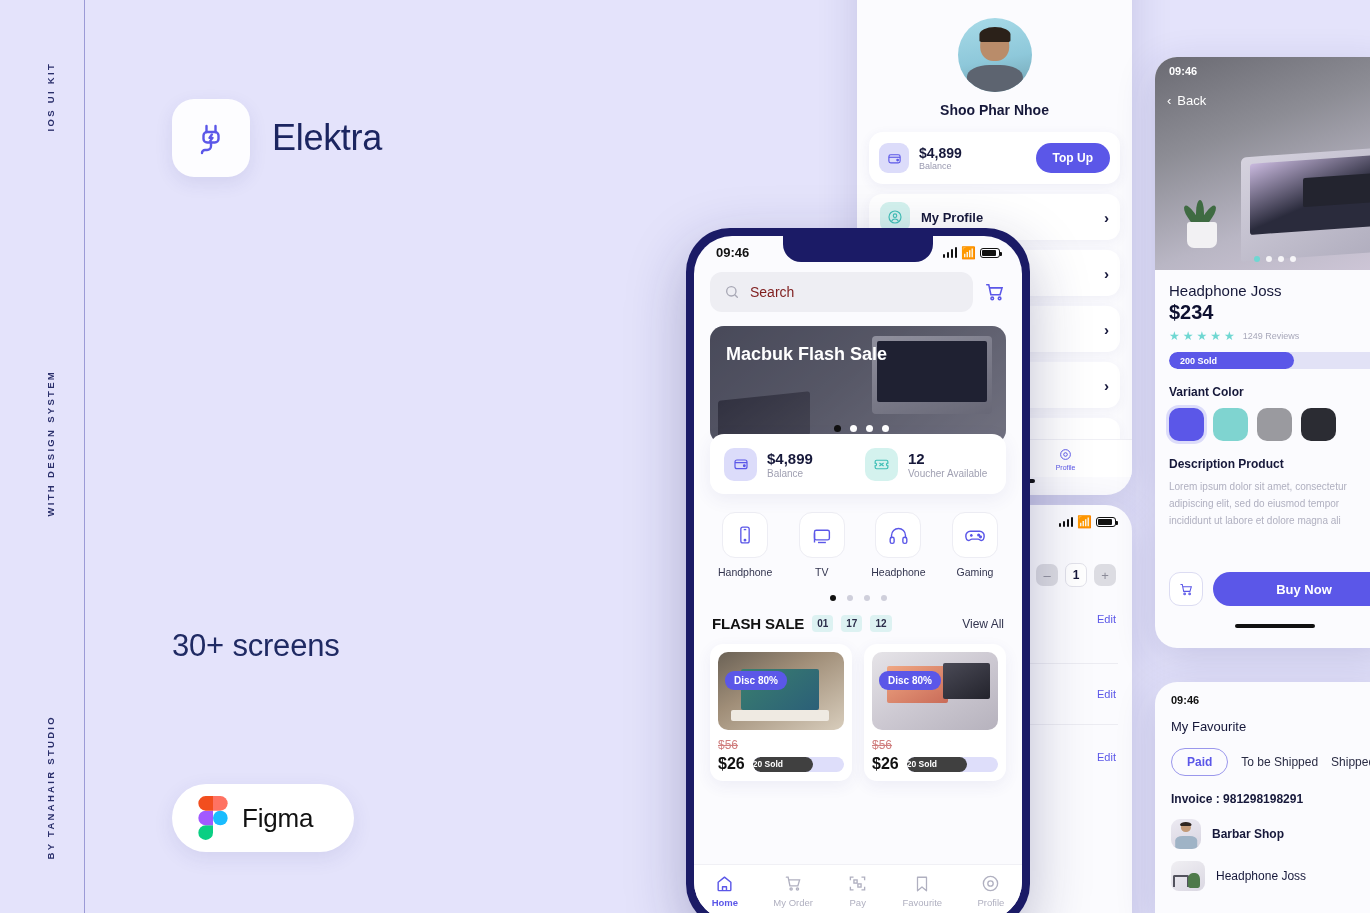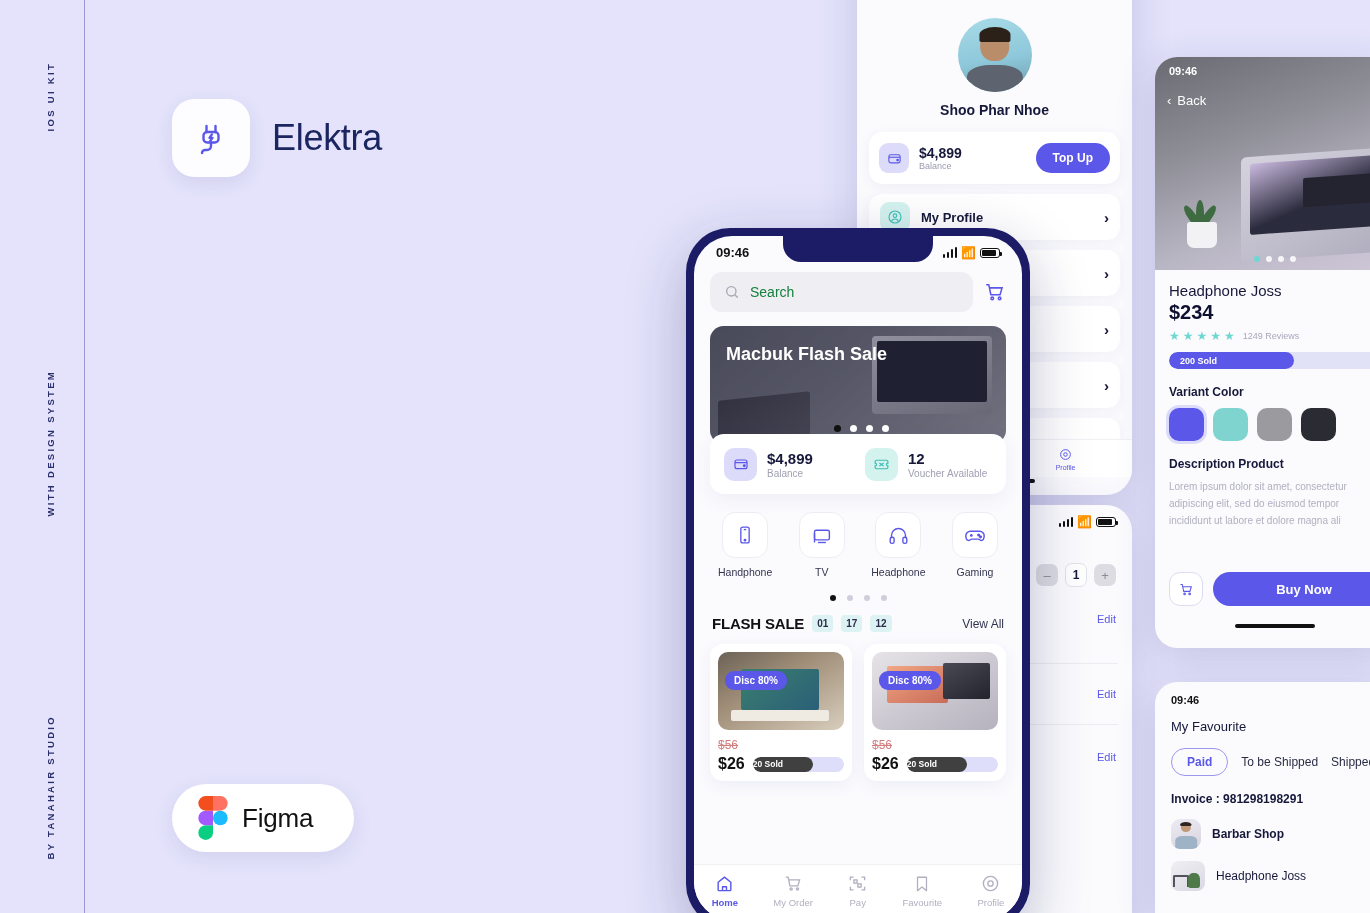--- a/index.html
+++ b/index.html
@@ -205,21 +205,21 @@
   .sig { display:flex; align-items:flex-end; gap:1.5px; }
   .sig i { display:block; width:2.5px; background:#111; border-radius:1px; }
   .wifi-g { font-size:12px; }
   .batt { width:20px; height:10px; border:1.5px solid #111; border-radius:3px; position:relative; }
   .batt::after { content:''; position:absolute; left:1px; top:1px; bottom:1px; right:3px; background:#111; border-radius:1px; }
   .batt::before { content:''; position:absolute; right:-3px; top:3px; width:2px; height:4px; background:#111; border-radius:0 1px 1px 0; }
 
   .search-row { display:flex; align-items:center; gap:11px; padding:12px 16px 0; }
   .search-box { flex:1; height:40px; border-radius:12px; background:#eeeef3;
     display:flex; align-items:center; gap:10px; padding:0 14px; }
-  .search-ph { font-size:14px; color:#15803d; }
+  .search-ph { font-size:14px; color:#7f1d1d; }
 
   .banner { margin:14px 16px 0; height:118px; border-radius:14px; position:relative; overflow:hidden;
     background:linear-gradient(140deg,#5b5d6b 0%,#72737f 45%,#9a9aa6 100%); }
   .banner::after { content:''; position:absolute; inset:0; background:rgba(35,35,55,.34); }
   .bn-imac { position:absolute; right:14px; top:10px; width:120px; height:78px;
     background:linear-gradient(160deg,#c9c9d3,#8b8b97); border-radius:4px; }
   .bn-imac-s { position:absolute; inset:5px 5px 12px 5px; background:#1e2030; border-radius:2px; }
   .bn-lap { position:absolute; left:8px; bottom:4px; width:92px; height:44px;
     background:linear-gradient(150deg,#3a3a46,#55555f); border-radius:3px; transform:skewY(-6deg); }
   .bn-txt { position:absolute; left:16px; top:18px; z-index:2; }
@@ -300,20 +300,21 @@
           <path d="M9 4v4M15 4v4"></path>
           <rect x="7" y="8" width="10" height="7" rx="2.4"></rect>
           <path d="M12 15v2.4a2.6 2.6 0 0 1-2.6 2.6H8a2 2 0 0 0-2 2"></path>
           <path d="M12.6 9.6l-1.6 2.3h2l-1.5 2"></path>
         </svg>
       </span>
     </div>
     <div class="brand-name">Elektra</div>
   </div>
 
+  <div class="screens-count">30+ screens</div>
 
   <div class="figma-pill">
     <span>
       <svg width="30" height="44" viewBox="0 0 38 57">
         <path d="M9.5 57a9.5 9.5 0 0 0 9.5-9.5V38H9.5a9.5 9.5 0 0 0 0 19z" fill="#0acf83"></path>
         <path d="M0 28.5A9.5 9.5 0 0 1 9.5 19H19v19H9.5A9.5 9.5 0 0 1 0 28.5z" fill="#a259ff"></path>
         <path d="M0 9.5A9.5 9.5 0 0 1 9.5 0H19v19H9.5A9.5 9.5 0 0 1 0 9.5z" fill="#f24e1e"></path>
         <path d="M19 0h9.5a9.5 9.5 0 0 1 0 19H19V0z" fill="#ff7262"></path>
         <path d="M38 28.5A9.5 9.5 0 1 1 28.5 19 9.5 9.5 0 0 1 38 28.5z" fill="#1abcfe"></path>
       </svg>

